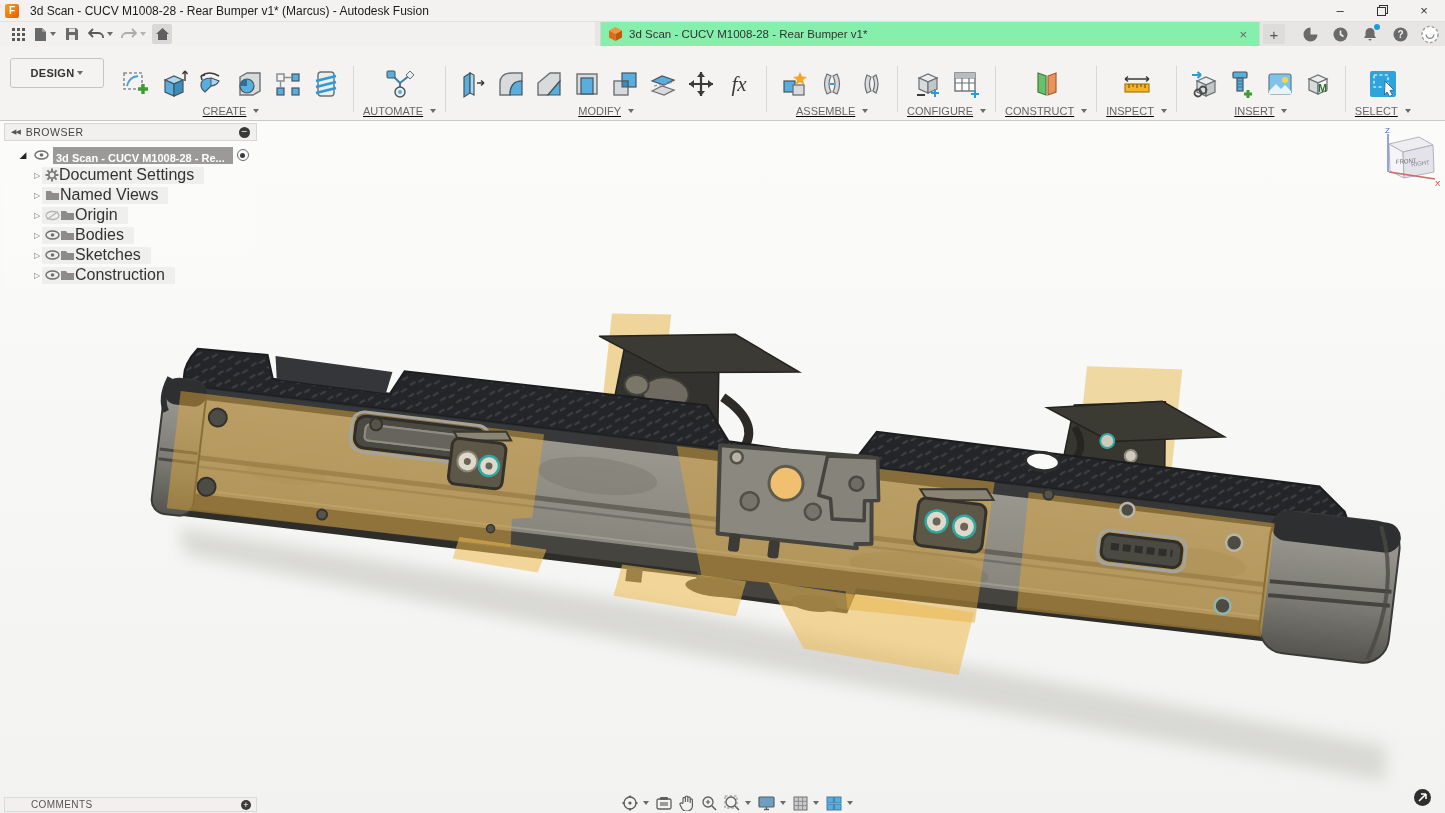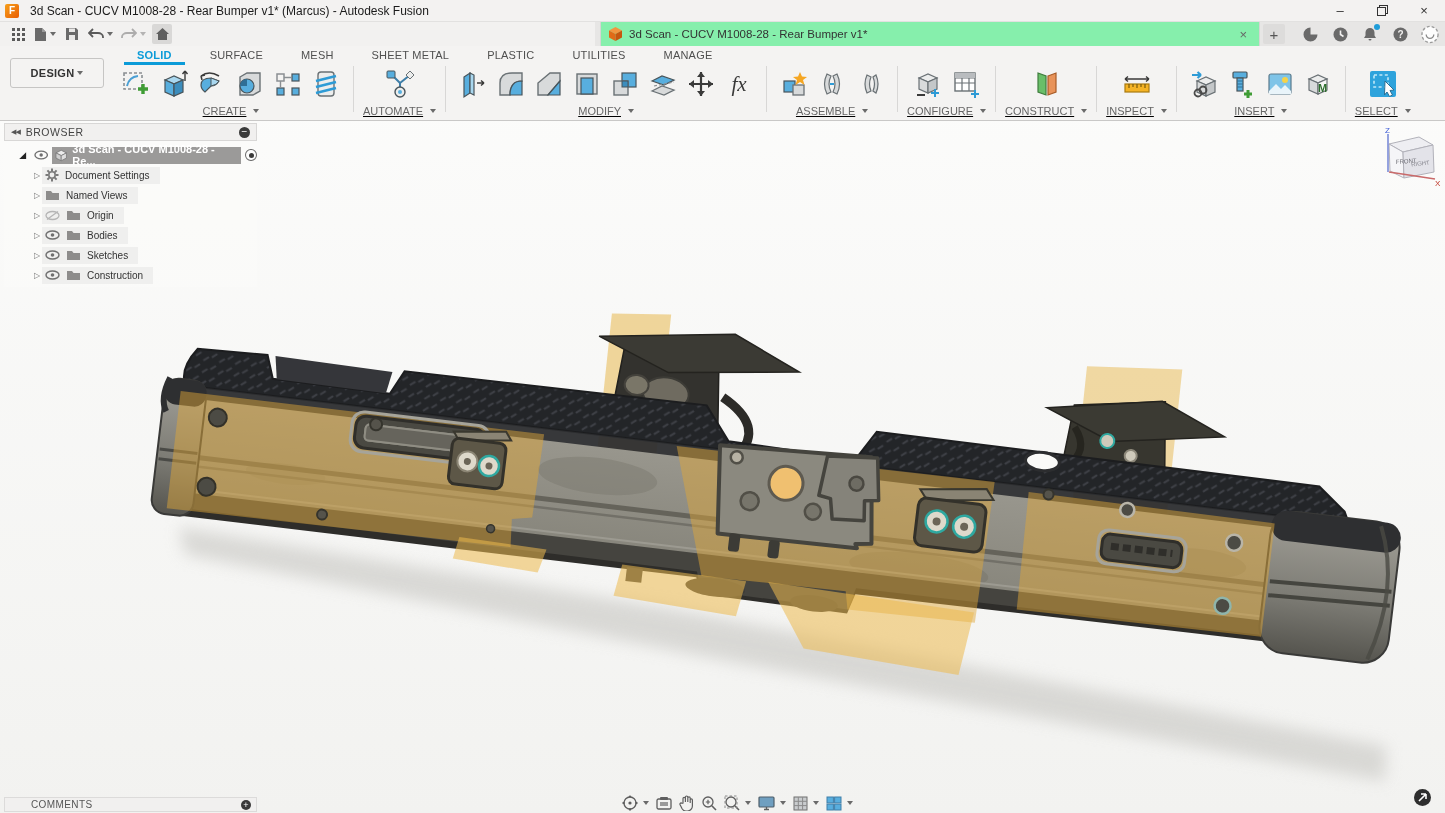--- a/index.html
+++ b/index.html
@@ -47,22 +47,22 @@
 
   
   .browser { position:absolute; left:4px; top:123px; width:253px; }
   .browser-header { height:18px; background:#f1f0ef; border:1px solid #d8d7d6; display:flex; align-items:center; padding:0 6px; }
   .bh-title { font-size:10.5px; color:#444; letter-spacing:.5px; margin-left:6px; flex:1; }
   .circle-btn { width:11px; height:11px; border-radius:50%; background:#3a3a3a; color:#fff; font-size:10px; line-height:10px; display:flex; align-items:center; justify-content:center; }
   .browser-body { padding:4px 0 2px 0; background:rgba(252,252,251,.4); }
   .brow { height:20px; display:flex; align-items:center; }
   .brow .arrow { width:10px; text-align:center; font-size:8px; color:#777; margin-left:28px; }
   .brow.root .arrow { margin-left:14px; color:#222; font-size:9px; }
-  .row-strip { height:17px; display:inline-flex; align-items:center; background:#efefee; padding:0 10px 0 3px; gap:6px; font-size:10px; color:#333; }
-  .root-strip { background:#9b9a99; color:#fff; font-weight:bold; padding:0 8px 0 3px; height:17px; display:inline-flex; align-items:center; gap:5px; font-size:11px; }
+  .row-strip { height:17px; display:inline-flex; align-items:center; background:#efefee; padding:0 10px 0 3px; font-size:16px; color:#333; }
+  .root-strip { background:#9b9a99; color:#fff; font-weight:bold; padding:0 8px 0 3px; height:17px; display:inline-flex; align-items:center; gap:5px; font-size:11px;flex-direction:column; }
   .radio { width:12px; height:12px; border-radius:50%; border:1px solid #6a6a6a; background:#fdfdfd; margin-left:4px; display:flex; align-items:center; justify-content:center; }
   .radio::after { content:""; width:5px; height:5px; border-radius:50%; background:#3a3a3a; }
 
   
   .viewcube { position:absolute; right:4px; top:126px; width:66px; height:66px; }
   .navbar { position:absolute; left:622px; top:795px; display:flex; align-items:center; gap:7px; }
   .nav-item { display:flex; align-items:center; gap:2px; color:#555; }
   .comments { position:absolute; left:4px; top:797px; width:253px; height:15px; background:#f1f0ef; border:1px solid #dcdbda; display:flex; align-items:center; }
   .comments-label { font-size:10px; color:#555; letter-spacing:.4px; margin-left:26px; flex:1; }
   .comments .circle-btn { margin-right:5px; width:10px; height:10px; font-size:9px; }
@@ -333,29 +333,20 @@
       <div class="rico">
         <svg width="19" height="19" viewBox="0 0 19 19">
             <circle cx="9.5" cy="9.5" r="8.5" fill="#fdfdfd" stroke="#9a9a9a" stroke-width="1.4" stroke-dasharray="3 2.2"></circle>
             <path d="M5.5 9.5 a4 4 0 0 0 8 0" fill="none" stroke="#8a8a8a" stroke-width="1.4"></path>
           </svg>
       </div>
     </div>
   </div>
 
   <div class="ribbon">
-    <div class="ribbon-tabs">
-      <div class="rtab active">SOLID</div>
-      <div class="rtab">SURFACE</div>
-      <div class="rtab">MESH</div>
-      <div class="rtab">SHEET METAL</div>
-      <div class="rtab">PLASTIC</div>
-      <div class="rtab">UTILITIES</div>
-      <div class="rtab">MANAGE</div>
-    </div>
     <div class="design-btn">
       <span>DESIGN</span>
         <span class="dd-arrow"></span>
     </div>
 
     <div class="tools">
 
       <div class="tgroup">
         <div class="ticons">
           <div class="tool">

